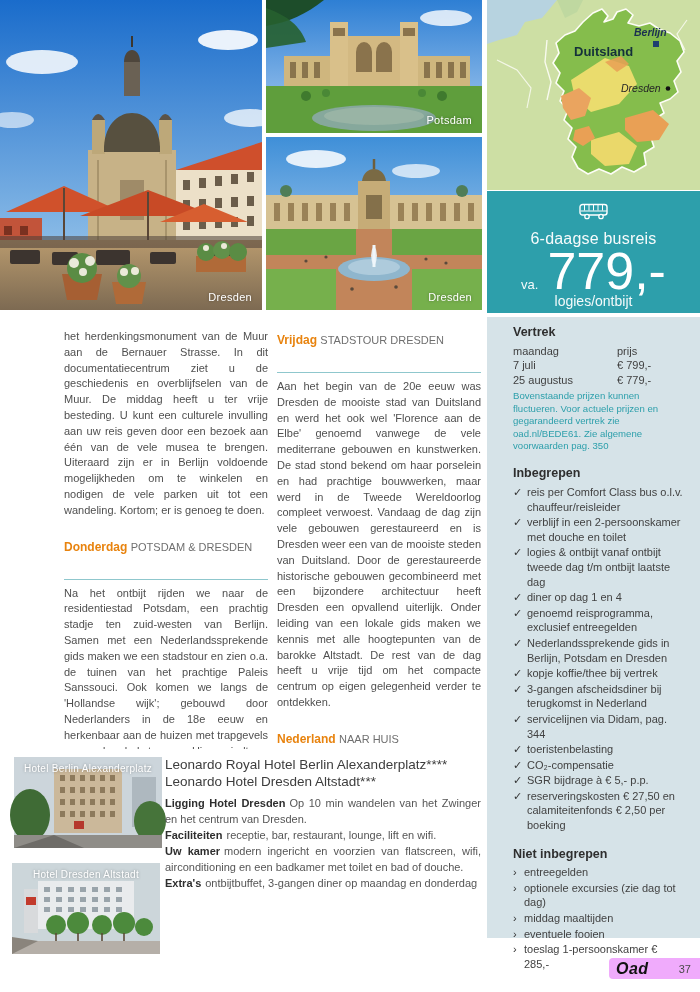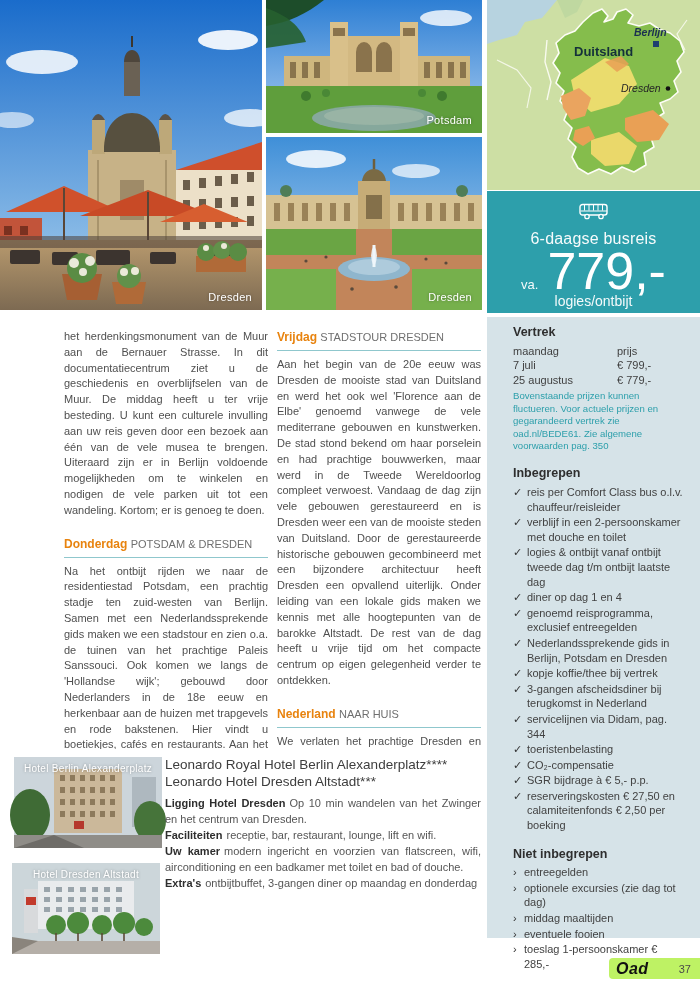--- a/index.html
+++ b/index.html
@@ -37,33 +37,33 @@
   .dep-note { color:#2d9fab; font-size:9.6px; line-height:12.4px; margin-top:3px; }
   .list-block { margin-top:14px; }
   .check-item, .not-item { position:relative; padding-left:14px; margin-bottom:1px; color:#424242; }
   .not-item { padding-left:11px; }
   .check-item .mark, .not-item .mark { position:absolute; left:0; top:0; color:#333; }
 
   
   .col { position:absolute; top:329px; width:204px; height:420px; overflow:hidden; font-size:11px; line-height:15.8px; color:#4f4f4f; text-align:justify; }
   .col1 { left:64px; }
   .col2 { left:277px; }
-  .day-head { font-size:12px; font-weight:bold; color:#e8830e; border-bottom:1px solid #8fc7cd; padding-bottom:4px; margin:17px 0 6px; line-height:17px; }
+  .day-head { font-size:12px; font-weight:bold; color:#e8830e; border-bottom:1px solid #8fc7cd; padding-bottom:21px; margin:17px 0 6px; line-height:22px; }
   .day-head:first-child { margin-top:0; }
   .day-head .sub { color:#6f6f6f; font-weight:normal; font-size:11px; }
 
   
   .photo-hotel-berlin  { left:0; top:757px; width:176px; height:91px; }
   .photo-hotel-dresden { left:0; top:851px; width:172px; height:91px;margin-top:12px; }
   .hotel-text { position:absolute; left:165px; top:756px; width:316px; font-size:11px; line-height:16px; color:#555; text-align:justify; }
   .hotel-title { font-size:13.5px; line-height:17px; color:#3d3d3d; margin-bottom:5px; text-align:left; }
   .hotel-row b { color:#2e2e2e; margin-right:4px; }
 
   
-  .footer-bar { position:absolute; left:609px; top:958px; width:91px; height:21px; background:#bef264; border-radius:4px 0 0 4px; display:flex; align-items:center; }
+  .footer-bar { position:absolute; left:609px; top:958px; width:91px; height:21px; background:#f0abfc; border-radius:4px 0 0 4px; display:flex; align-items:center; }
   .footer-logo { font-size:16px; font-weight:bold; font-style:italic; letter-spacing:.5px; color:#111; margin-left:7px; line-height:1; }
   .footer-page { margin-left:auto; margin-right:9px; font-size:11px; color:#4a4a4a; }
 </style>
 </head>
 <body>
 
 <div class="page">
 
   <div class="photo photo-main">
     <svg viewBox="0 0 262 310" aria-hidden="true">

